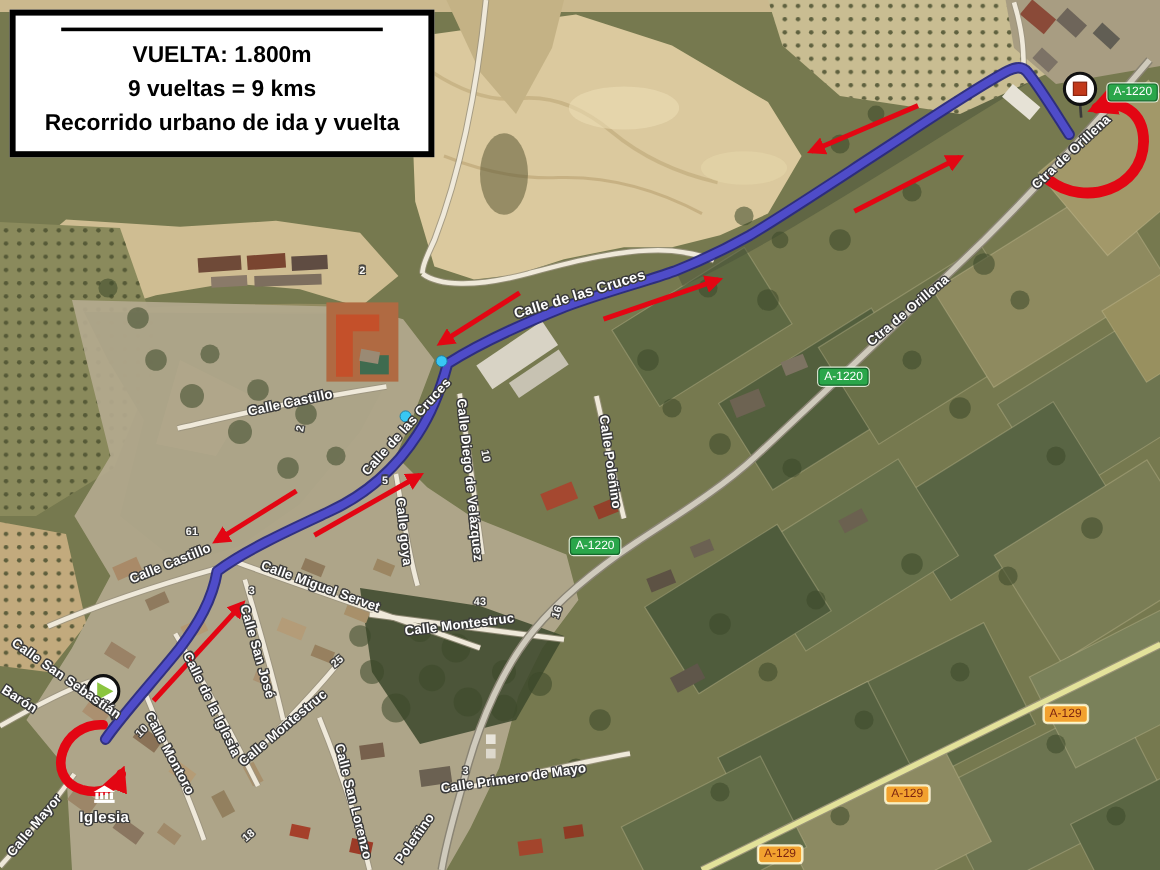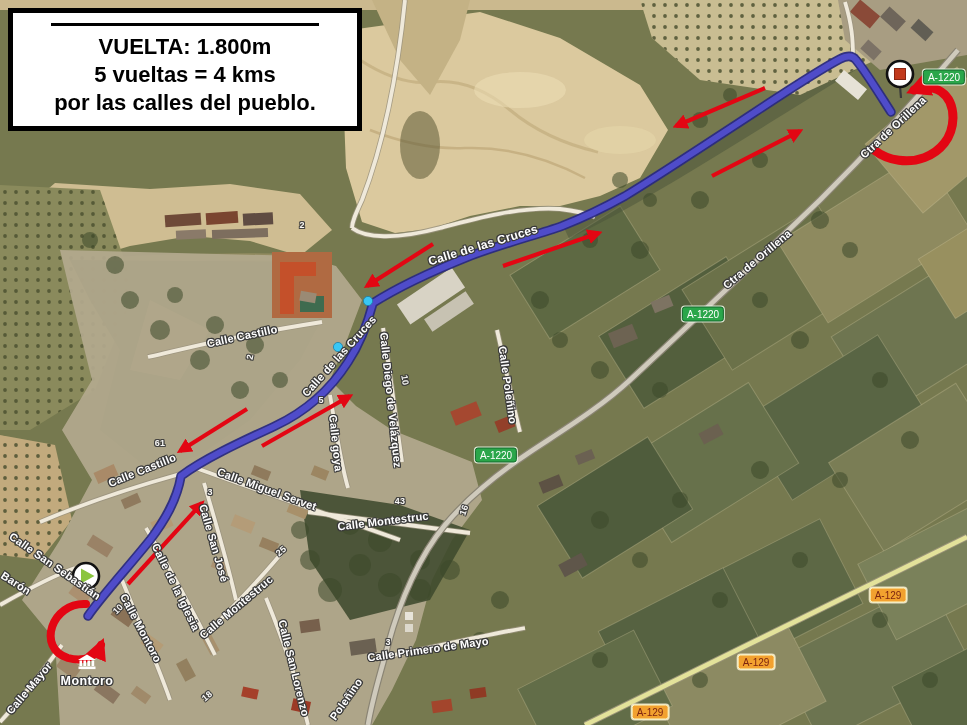--- a/index.html
+++ b/index.html
@@ -15,21 +15,21 @@
   .lbl.num{font-size:9px;opacity:.92;}
   .lbl.place{font-size:12.5px;letter-spacing:.4px;}
   .shield{position:absolute;font-size:10px;font-weight:normal;line-height:13px;
     padding:0 4px;border-radius:3px;white-space:nowrap;}
   .shield.green{background:#2aa64a;color:#fff;border:1px solid #15672b;box-shadow:0 0 0 1px rgba(240,250,235,.85);}
   .shield.orange{background:#f2a12f;color:#7c2410;border:1px solid #fef9c3;box-shadow:0 0 0 1px rgba(250,240,215,.85);}
   .infobox{position:absolute;left:8px;top:8px;width:340px;background:#fff;border:5px solid #000;
     text-align:center;padding:5px 2px 9px 2px;}
   .infobox .title{font-size:22px;font-weight:bold;color:#000;margin-top:2px;}
   .infobox .rule{height:3px;background:#000;width:79%;margin:5px auto 7px auto;}
-  .infobox .line{font-size:22px;font-weight:bold;color:#000;line-height:28px;}
+  .infobox .line{font-size:19px;font-weight:bold;color:#000;line-height:28px;}
 </style>
 </head>
 <body>
 
 <div class="stage">
 
   <svg width="967" height="725" viewBox="0 0 967 725">
     <defs>
       <pattern id="olv" width="11" height="11" patternUnits="userSpaceOnUse">
         <circle cx="5" cy="5" r="1.9" fill="#4c5130" opacity="0.85"></circle>
@@ -289,21 +289,21 @@
     </g>
 
     <g transform="translate(900,74)">
       <line x1="0" y1="12" x2="1" y2="24" stroke="#3a3a3a" stroke-width="2.2"></line>
       <circle cx="0" cy="0" r="13" fill="#fff" stroke="#111" stroke-width="2.6"></circle>
       <rect x="-5.5" y="-5.5" width="11" height="11" fill="#c2391b" stroke="#8a2410" stroke-width="1"></rect>
     </g>
   </svg>
 
   <div class="labels">
-    <span class="lbl place" style="left:87px;top:681px;transform:translate(-50%,-50%);">Montoro</span>
+    <span class="lbl place" style="left:87px;top:681px;transform:translate(-50%,-50%);">Iglesia</span>
   <span class="lbl big" style="left: 483px; top: 245px; transform: translate(-50%, -50%) rotate(-17deg);">Calle de las Cruces</span>
       <span class="lbl" style="left: 339px; top: 356px; transform: translate(-50%, -50%) rotate(-48deg);">Calle de las Cruces</span>
       <span class="lbl" style="left: 242px; top: 336px; transform: translate(-50%, -50%) rotate(-12deg);">Calle Castillo</span>
       <span class="lbl" style="left: 142px; top: 470px; transform: translate(-50%, -50%) rotate(-22deg);">Calle Castillo</span>
       <span class="lbl" style="left: 267px; top: 489px; transform: translate(-50%, -50%) rotate(20deg);">Calle Miguel Servet</span>
       <span class="lbl" style="left: 336px; top: 443px; transform: translate(-50%, -50%) rotate(84deg);">Calle goya</span>
       <span class="lbl" style="left: 391px; top: 400px; transform: translate(-50%, -50%) rotate(84deg);">Calle Diego de Velázquez</span>
       <span class="lbl" style="left: 508px; top: 385px; transform: translate(-50%, -50%) rotate(82deg);">Calle Poleñino</span>
       <span class="lbl" style="left: 214px; top: 543px; transform: translate(-50%, -50%) rotate(74deg);">Calle San José</span>
       <span class="lbl" style="left: 383px; top: 521px; transform: translate(-50%, -50%) rotate(-7deg);">Calle Montestruc</span>
@@ -334,17 +334,17 @@
       <span class="shield green" style="left: 703px; top: 314px; transform: translate(-50%, -50%) rotate(0deg);">A-1220</span>
       <span class="shield green" style="left: 496px; top: 455px; transform: translate(-50%, -50%) rotate(0deg);">A-1220</span>
       <span class="shield orange" style="left: 650px; top: 712px; transform: translate(-50%, -50%) rotate(0deg);">A-129</span>
       <span class="shield orange" style="left: 756px; top: 662px; transform: translate(-50%, -50%) rotate(0deg);">A-129</span>
       <span class="shield orange" style="left: 888px; top: 595px; transform: translate(-50%, -50%) rotate(0deg);">A-129</span>
     </div>
 
   <div class="infobox">
     <div class="rule"></div>
     <div class="line">VUELTA: 1.800m</div>
-    <div class="line">5 vueltas = 4 kms</div>
-    <div class="line">por las calles del pueblo.</div>
+    <div class="line">9 vueltas = 9 kms</div>
+    <div class="line">Recorrido urbano de ida y vuelta</div>
   </div>
 
 </div>
 
 </body></html>

